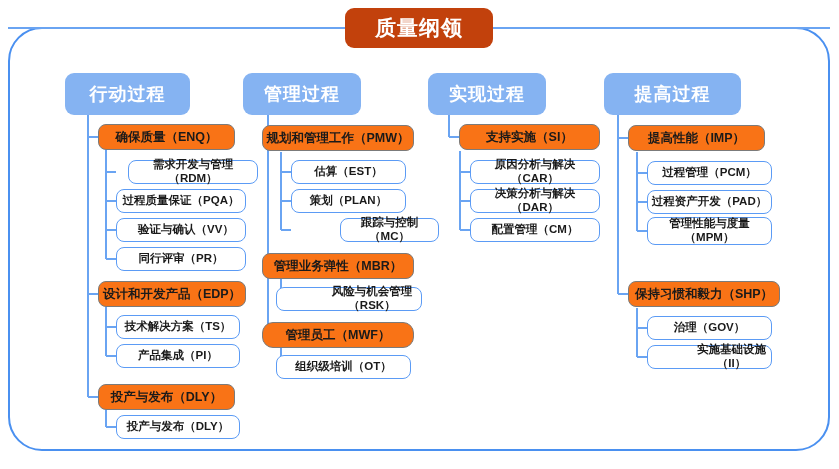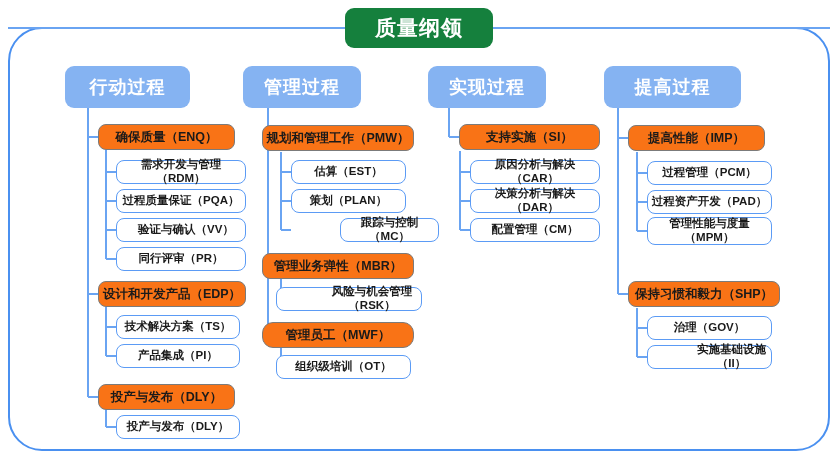--- a/index.html
+++ b/index.html
@@ -45,21 +45,21 @@
   }
 
   
   .title-box {
     position: absolute;
     left: 345px;
     top: 8px;
     width: 148px;
     height: 40px;
     box-sizing: border-box;
-    background: #15803d;
+    background: #c2410c;
     border-radius: 9px;
     color: #ffffff;
     font-size: 21px;
     font-weight: bold;
     letter-spacing: 1px;
     display: flex;
     align-items: center;
     justify-content: center;
     z-index: 6;
   }
@@ -72,20 +72,21 @@
     background: #85b3f2;
     border-radius: 9px;
     color: #ffffff;
     font-size: 18px;
     font-weight: bold;
     letter-spacing: 1px;
     display: flex;
     align-items: center;
     justify-content: center;
     z-index: 5;
+    margin-top: 7px;
   }
 
   
   .grp-box {
     position: absolute;
     box-sizing: border-box;
     background: #f97316;
     border: 1.4px solid #7b7b7b;
     border-radius: 8px;
     color: #1a1a1a;
@@ -193,21 +194,21 @@
   </svg>
 
   <div class="title-box">质量纲领</div>
 
   <div class="col-header" style="left:65px; top:66px; width:125px;">行动过程</div>
   <div class="col-header" style="left:243px; top:66px; width:118px;">管理过程</div>
   <div class="col-header" style="left:428px; top:66px; width:118px;">实现过程</div>
   <div class="col-header" style="left:604px; top:66px; width:137px;">提高过程</div>
 
   <div class="grp-box" style="left:98px; top:124px; width:137px; height:26px;">确保质量（ENQ）</div>
-  <div class="leaf-box" style="left:116px; top:160px; width:130px; height:24px;">需求开发与管理（RDM）</div>
+  <div class="leaf-box" style="left:128px; top:160px; width:130px; height:24px;">需求开发与管理（RDM）</div>
   <div class="leaf-box" style="left:116px; top:189px; width:130px; height:24px;">过程质量保证（PQA）</div>
   <div class="leaf-box" style="left:116px; top:218px; width:130px; height:24px;padding-left:10px;">验证与确认（VV）</div>
   <div class="leaf-box" style="left:116px; top:247px; width:130px; height:24px;">同行评审（PR）</div>
 
   <div class="grp-box" style="left:98px; top:281px; width:148px; height:26px;">设计和开发产品（EDP）</div>
   <div class="leaf-box" style="left:116px; top:315px; width:124px; height:24px;">技术解决方案（TS）</div>
   <div class="leaf-box" style="left:116px; top:344px; width:124px; height:24px;">产品集成（PI）</div>
 
   <div class="grp-box" style="left:98px; top:384px; width:137px; height:26px;">投产与发布（DLY）</div>
   <div class="leaf-box" style="left:116px; top:415px; width:124px; height:24px;">投产与发布（DLY）</div>

